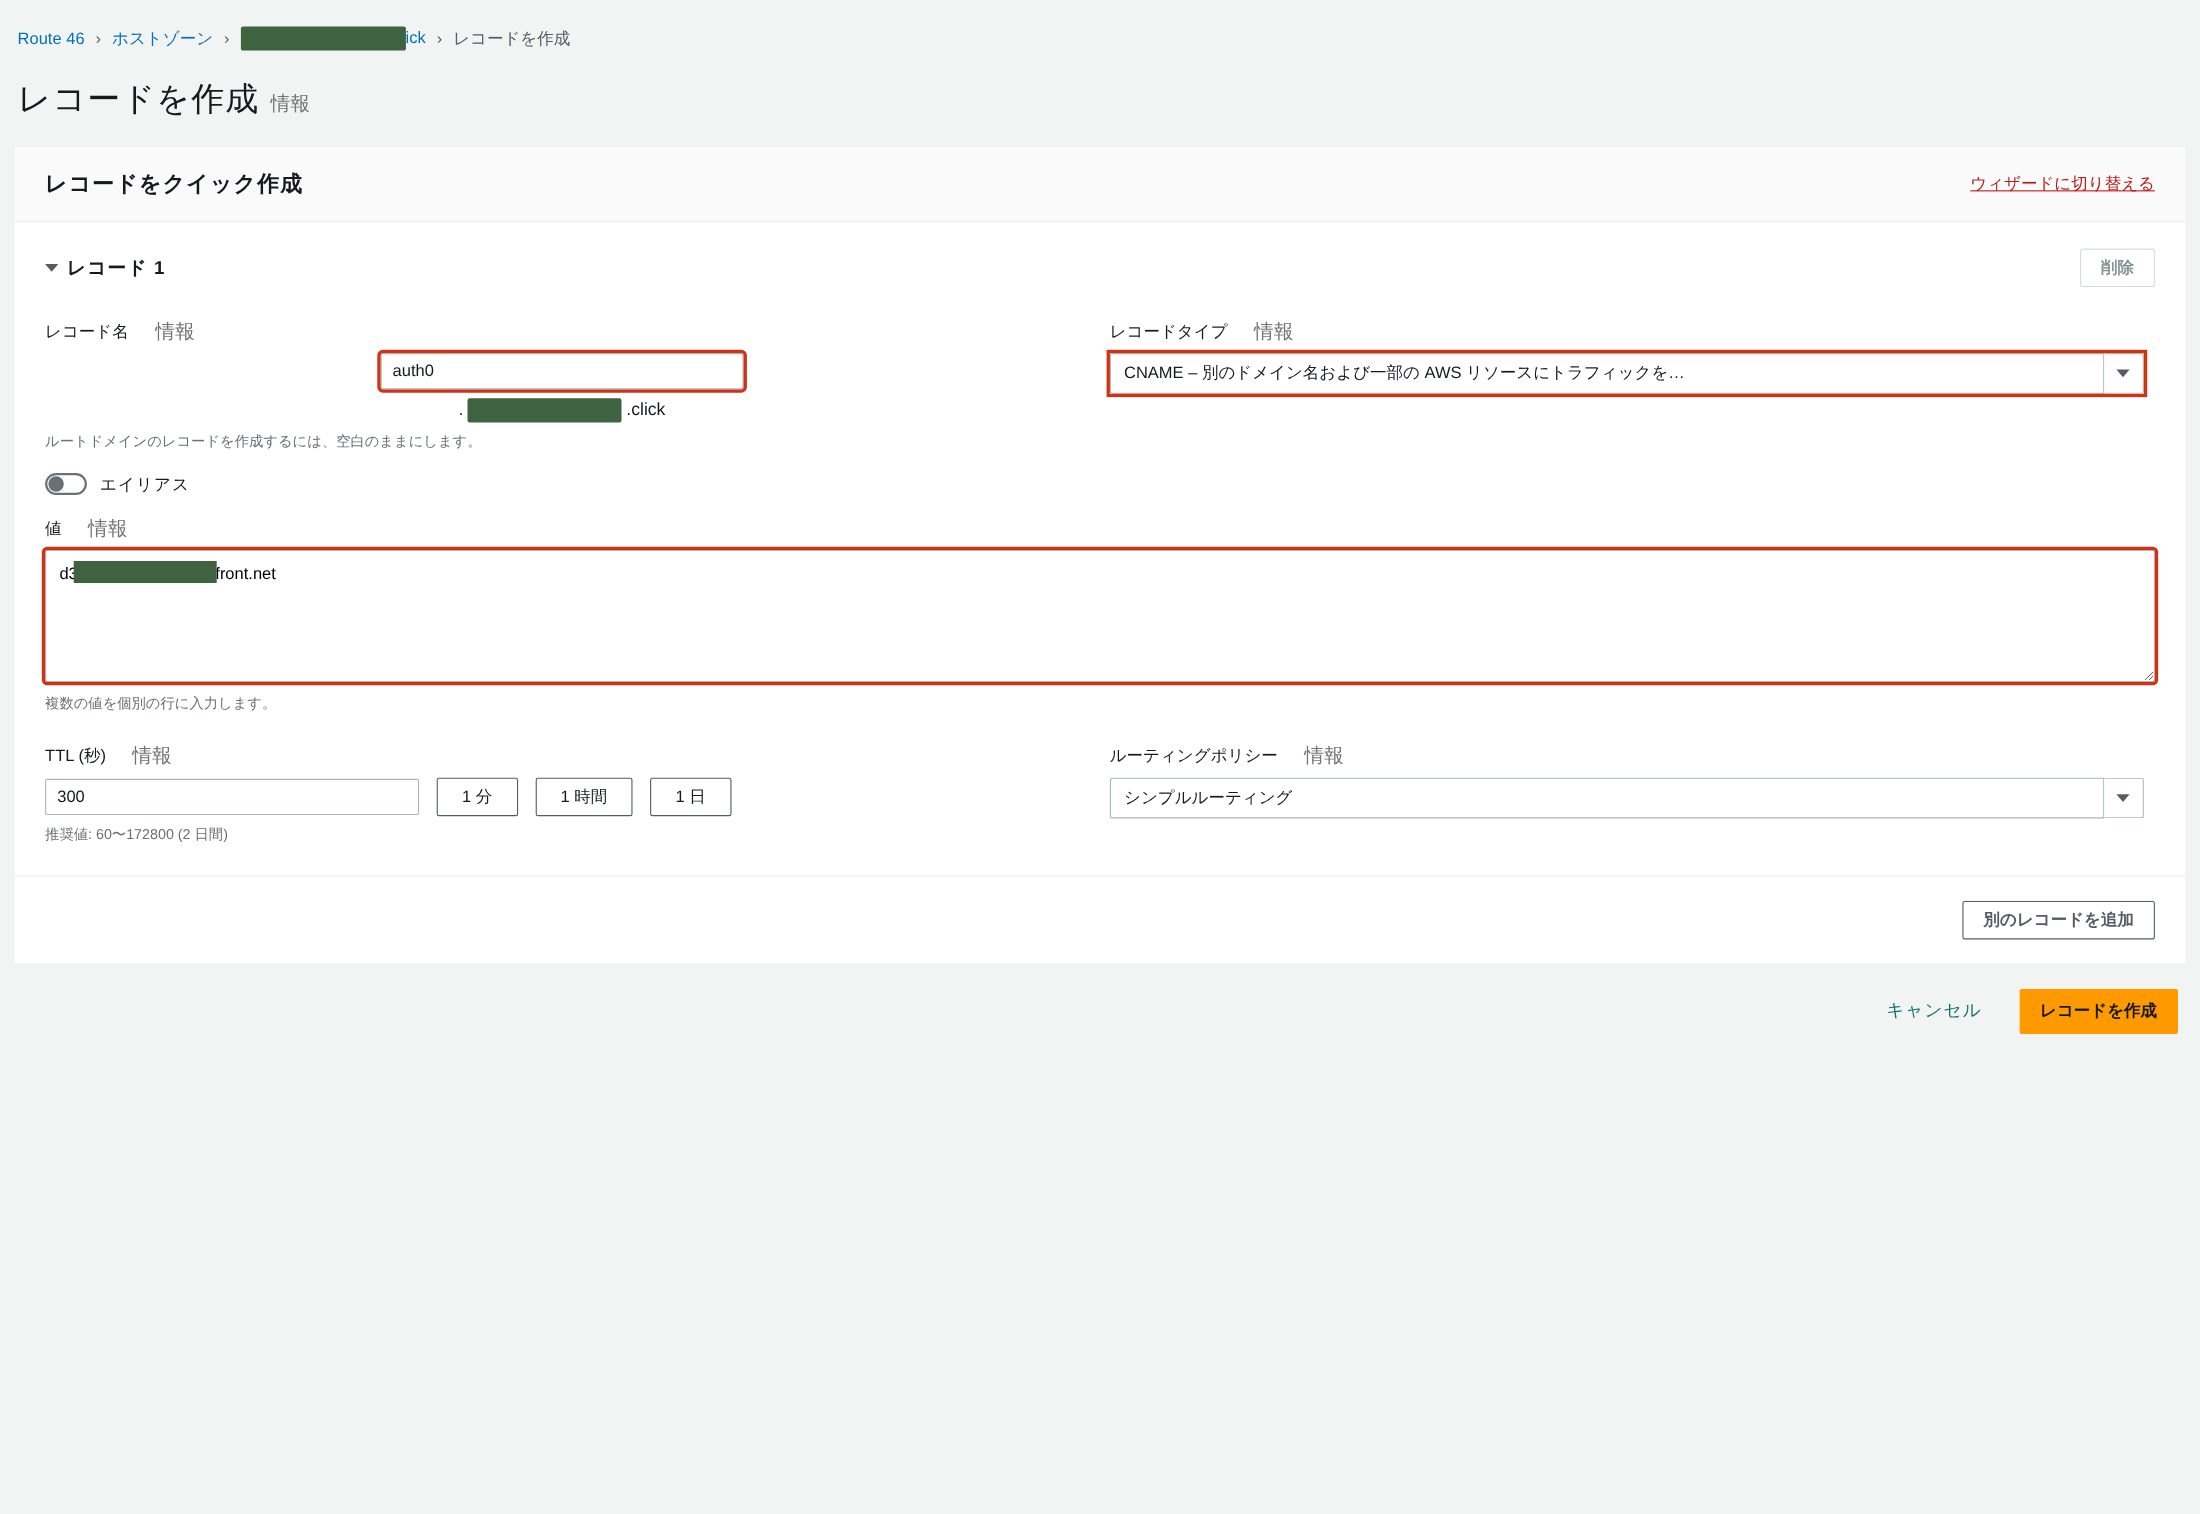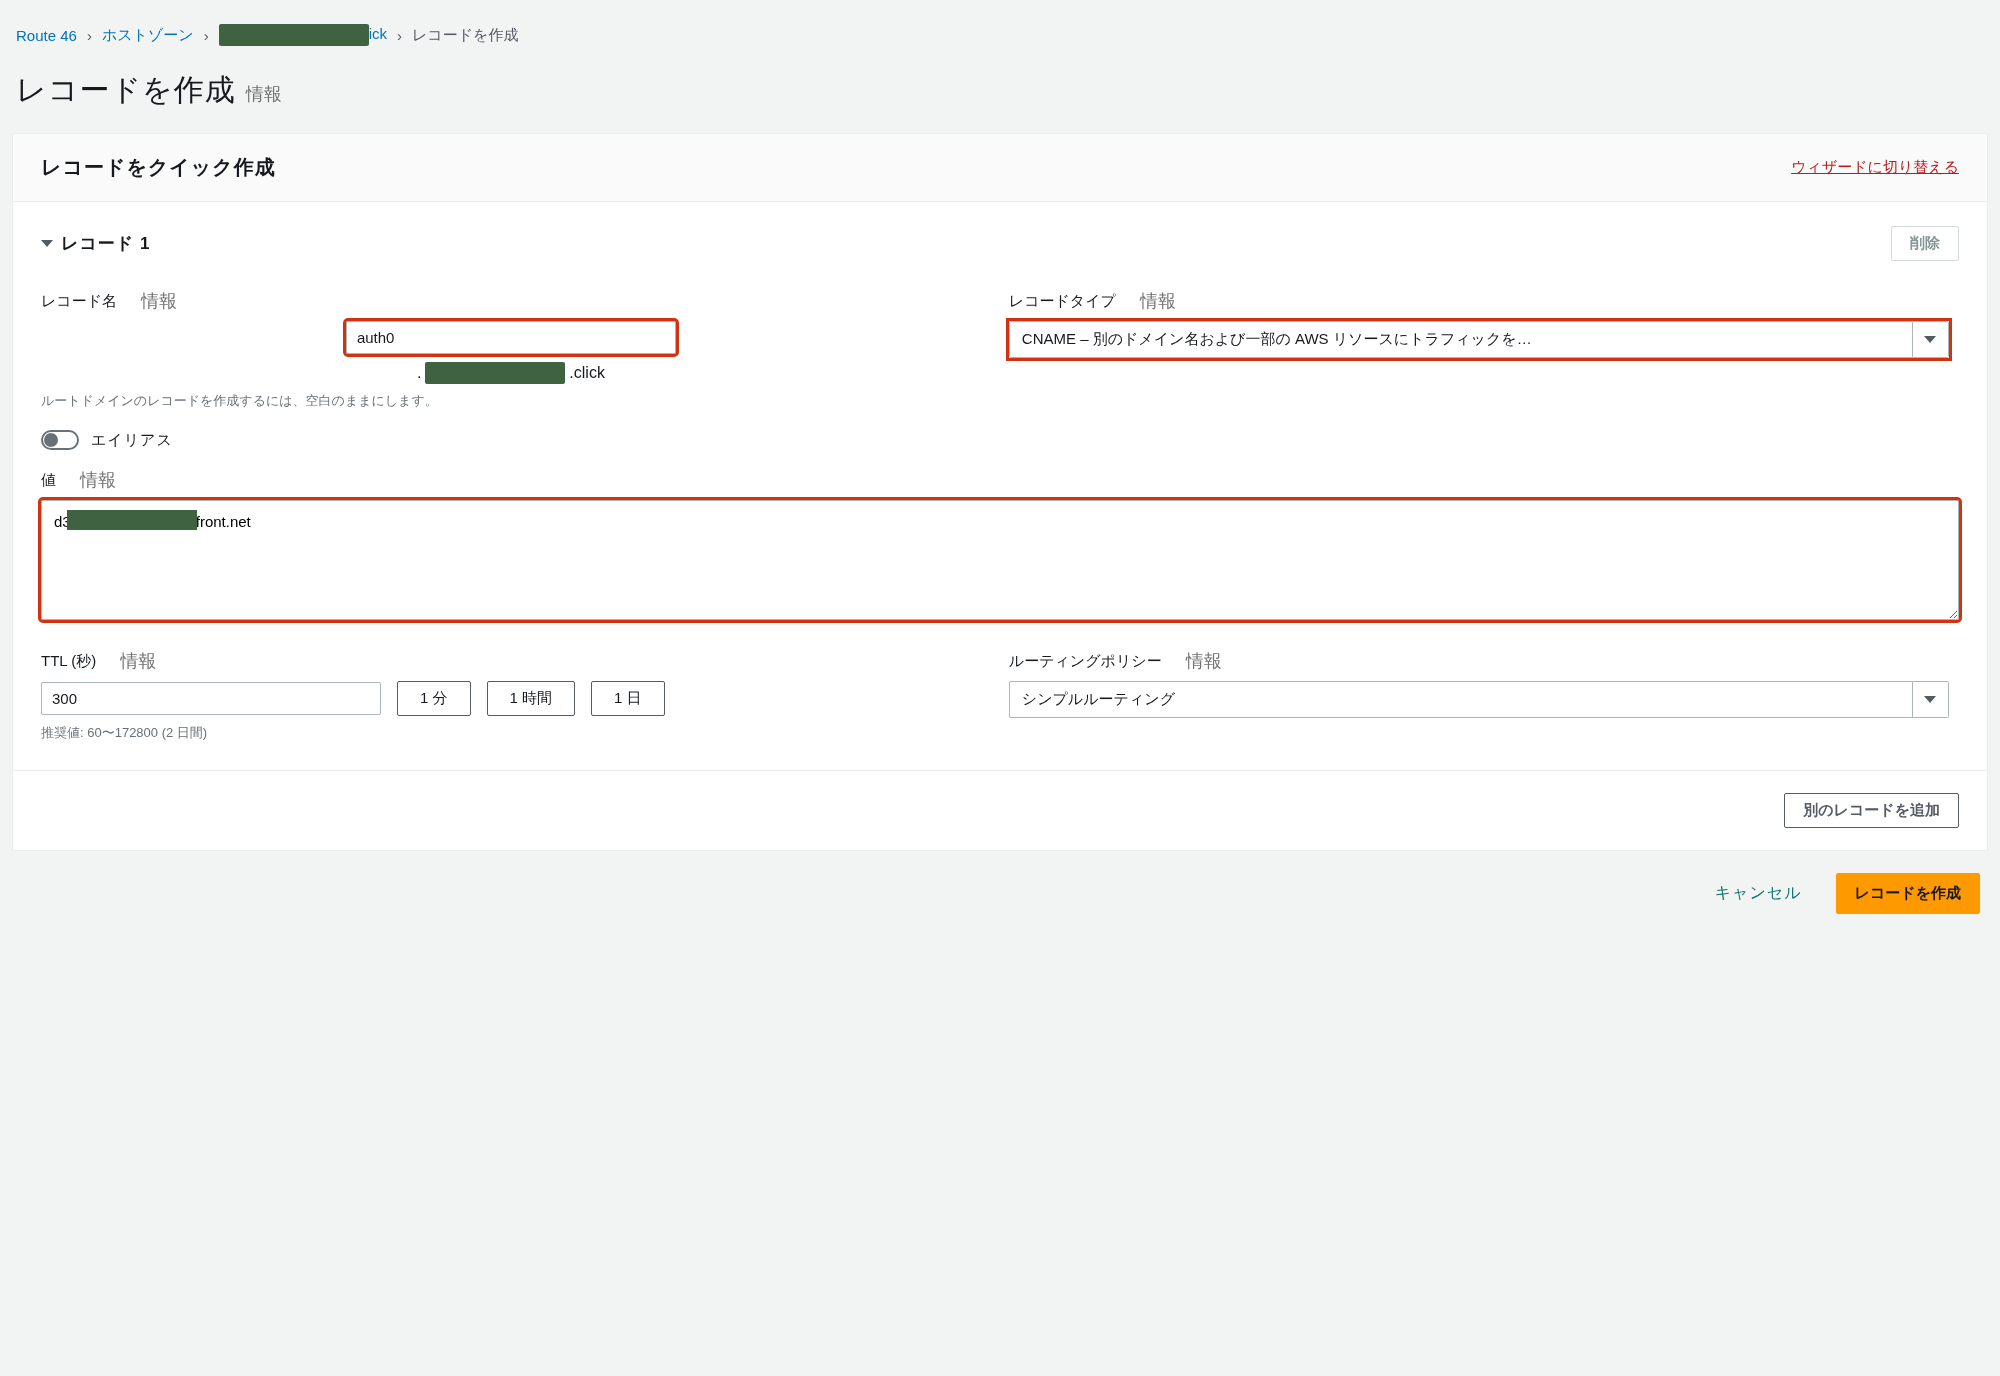--- a/index.html
+++ b/index.html
@@ -174,20 +174,21 @@
       </div>
 
       <div class="field-label-row">
         <span class="field-label">値</span>
         <a href="#" class="info-link">情報</a>
       </div>
       <div class="textarea-overlay">
         <textarea class="textarea highlight-red" style="">d3                          udfront.net</textarea>
         <div class="textarea-redact"></div>
       </div>
+      <div class="hint">複数の値を個別の行に入力します。</div>
 
       <div class="row" style="margin-top:26px;">
         <div class="col col-left">
           <div class="field-label-row">
             <span class="field-label">TTL (秒)</span>
             <a href="#" class="info-link">情報</a>
           </div>
           <div class="ttl-row">
             <input type="text" class="input-text ttl-input" value="300" style="">
             <button class="ttl-btn">1 分</button>

